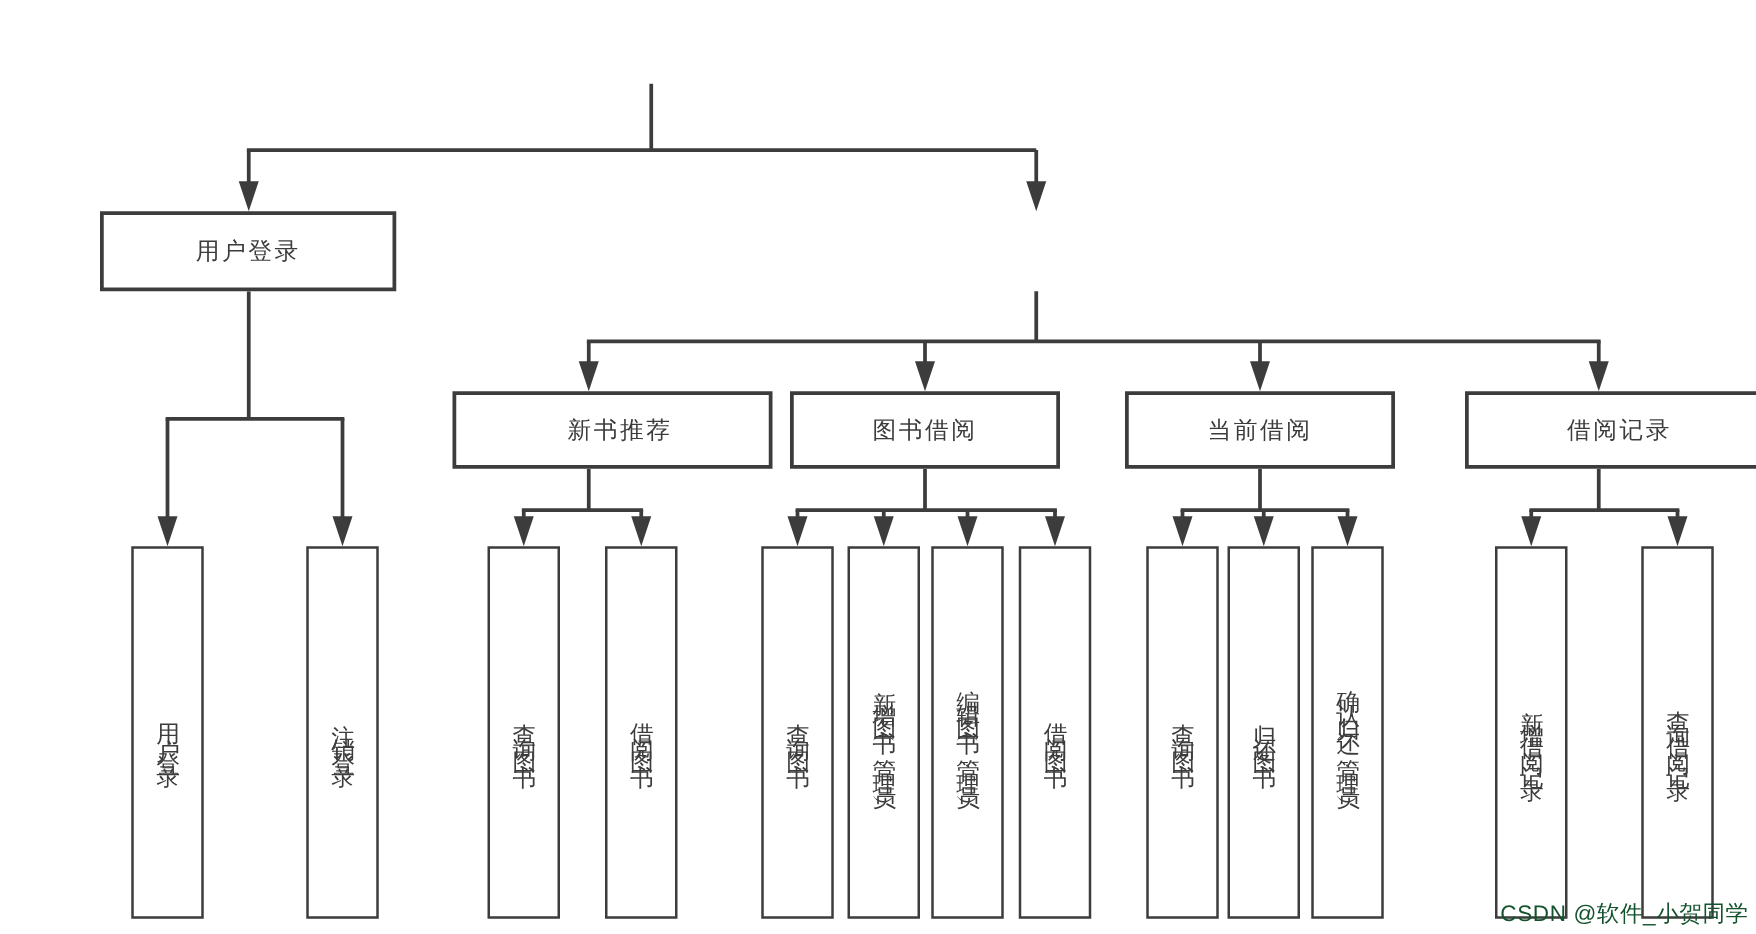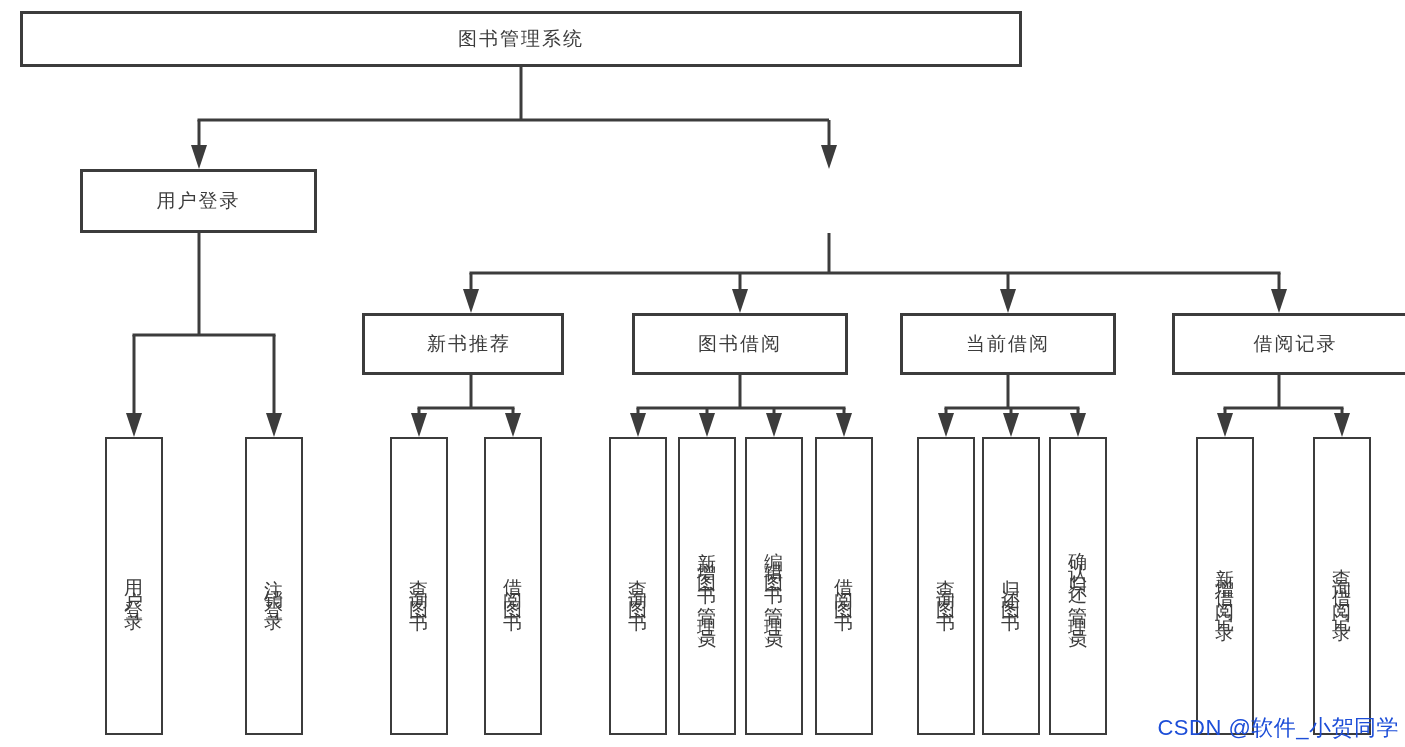--- a/index.html
+++ b/index.html
@@ -44,22 +44,22 @@
     font-size: 19px;
     line-height: 1;
     letter-spacing: 11px;
     white-space: nowrap;
   }
   .watermark {
     position: absolute;
     right: 6px;
     bottom: 4px;
     z-index: 3;
-    color: #1d4ed8;
-    font-size: 22px;
+    color: #14532d;
+    font-size: 18px;
     letter-spacing: 0.5px;
     white-space: nowrap;
     margin-left: 31px;
   }
 </style>
 </head>
 <body>
 
 <div class="canvas">
 
@@ -122,29 +122,26 @@
       <polygon points="766,413 782,413 774,437"></polygon>
       <polygon points="836,413 852,413 844,437"></polygon>
       <polygon points="938,413 954,413 946,437"></polygon>
       <polygon points="1003,413 1019,413 1011,437"></polygon>
       <polygon points="1070,413 1086,413 1078,437"></polygon>
       <polygon points="1217,413 1233,413 1225,437"></polygon>
       <polygon points="1334,413 1350,413 1342,437"></polygon>
     </g>
   </svg>
 
-  <div class="box" style="left:20px; top:11px; width:1002px; height:56px;">
-    <span>图书管理系统</span>
-  </div>
 
   <div class="box" style="left:80px; top:169px; width:237px; height:64px;">
     <span>用户登录</span>
   </div>
 
-  <div class="box" style="left:362px; top:313px; width:202px; height:62px;padding-left:12px;">
+  <div class="box" style="left:362px; top:313px; width:256px; height:62px;padding-left:12px;">
     <span>新书推荐</span>
   </div>
   <div class="box" style="left:632px; top:313px; width:216px; height:62px;">
     <span>图书借阅</span>
   </div>
   <div class="box" style="left:900px; top:313px; width:216px; height:62px;">
     <span>当前借阅</span>
   </div>
   <div class="box" style="left:1172px; top:313px; width:247px; height:62px;">
     <span>借阅记录</span>

